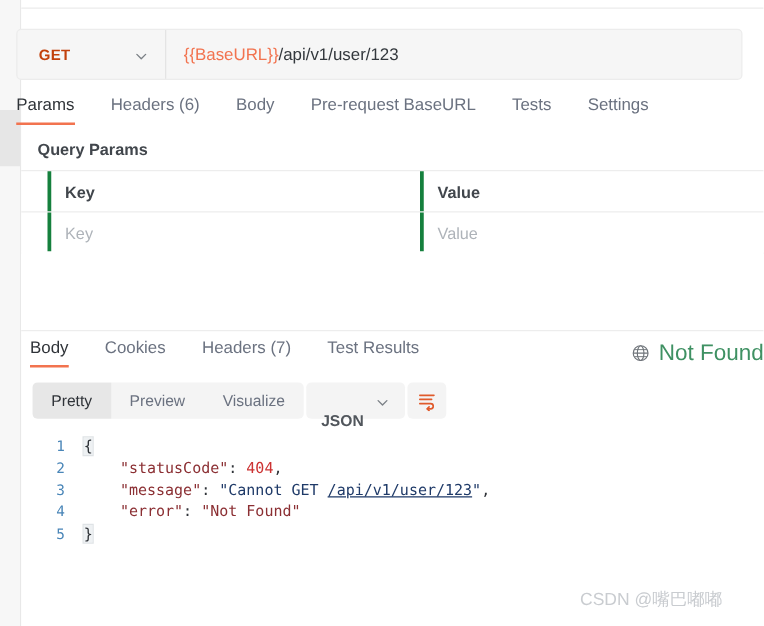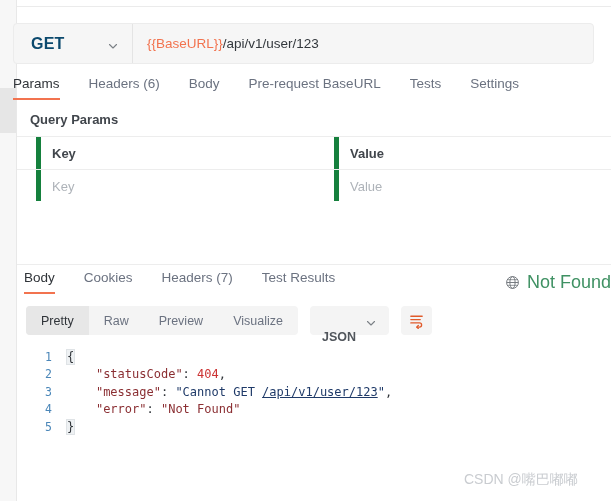--- a/index.html
+++ b/index.html
@@ -64,23 +64,23 @@
     width: 119px;
     display: flex;
     align-items: center;
     justify-content: space-between;
     padding: 0 13px 0 17px;
     box-sizing: border-box;
     border-right: 1px solid #e4e4e4;
     cursor: pointer;
   }
   .method-label {
-    font-size: 16px;
+    font-size: 12px;
     font-weight: bold;
-    color: #0c4a6e;
+    color: #c2410c;
     letter-spacing: .2px;
   }
   .chev {
     width: 12px; height: 12px;
     flex: none;
   }
   .urlfield {
     flex: 1;
     display: flex;
     align-items: center;
@@ -141,21 +141,21 @@
     display: flex;
     height: 32px;
     border-bottom: 1px solid #ededed;
   }
   .ptr:last-child { border-bottom: none; }
   .pc {
     display: flex;
     align-items: center;
     padding-left: 11px;
     box-sizing: border-box;
-    border-right: 5px solid #15803d;
+    border-right: 3px solid #15803d;
     font-size: 13px;
     overflow: hidden;
     white-space: nowrap;
   }
   .pc-check { width: 24px; padding-left: 0; }
   .pc-key { width: 298px; }
   .pc-val { width: 272px; border-right: none; }
   .hdr .pc { color: #41464c; font-weight: bold; }
   .row .pc { color: #aeb3b9; }
 
@@ -189,21 +189,21 @@
     font-size: 18px;
     color: #3f9163;
   }
 
   
   .fmt-bar {
     position: absolute;
     left: 26px; top: 306px;
     display: flex;
     align-items: center;
-    gap: 12px;
+    gap: 2px;
   }
   .seg {
     display: flex;
     background: #f4f4f4;
     border-radius: 4px;
     height: 29px;
     align-items: stretch;
     overflow: hidden;
   }
   .seg-item {
@@ -357,21 +357,20 @@
         <line x1="2.6" y1="5" x2="13.4" y2="5" stroke="#6f747a" stroke-width="0.8"></line>
         <line x1="2.6" y1="11" x2="13.4" y2="11" stroke="#6f747a" stroke-width="0.8"></line>
       </svg>
     </span>
     <span class="status"> <span>Not Found</span></span>
   </div>
 
   <div class="fmt-bar">
     <div class="seg">
       <div class="seg-item active">Pretty</div>
-      <div class="seg-item">Raw</div>
       <div class="seg-item">Preview</div>
       <div class="seg-item">Visualize</div>
     </div>
     <div class="sel">
       <span class="sel-label">JSON</span>
       <span class="chev">
         <svg viewBox="0 0 12 12" width="12" height="12">
           <path d="M2.5 4.5 L6 8 L9.5 4.5" fill="none" stroke="#7b8086" stroke-width="1.1" stroke-linecap="round" stroke-linejoin="round"></path>
         </svg>
       </span>

